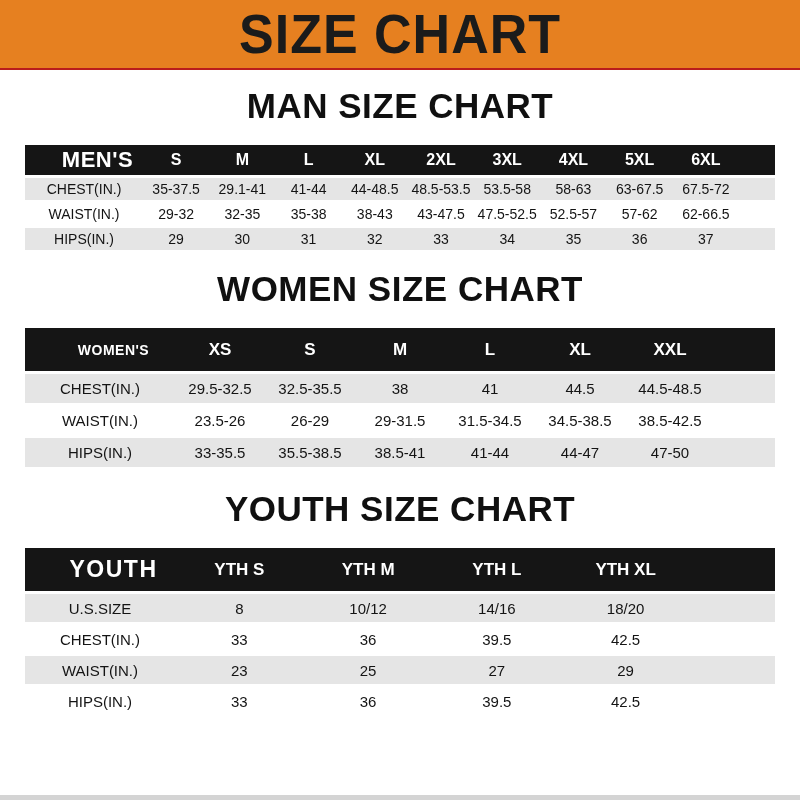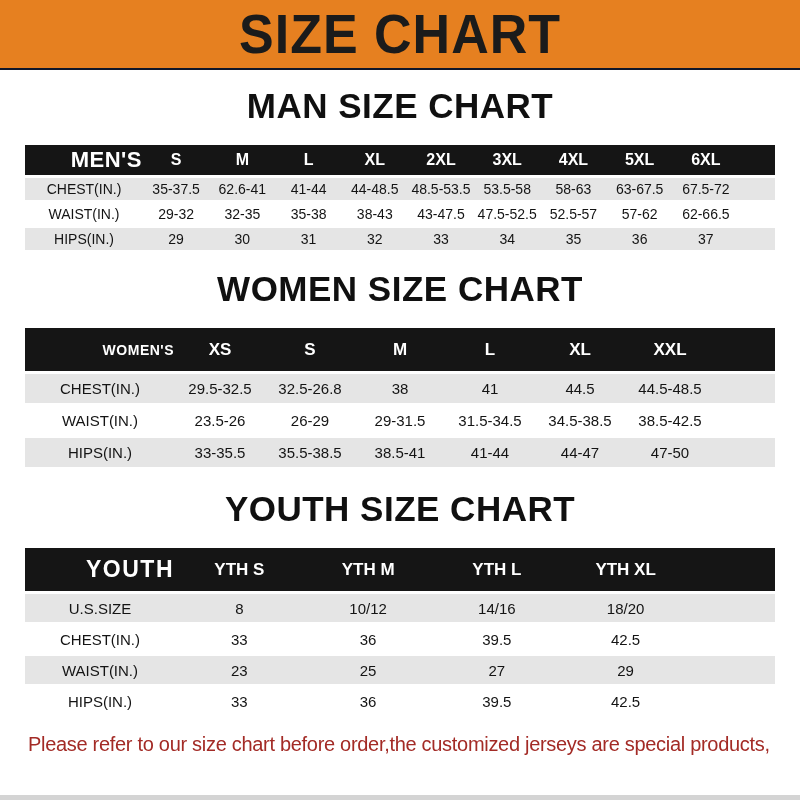--- a/index.html
+++ b/index.html
@@ -10,21 +10,21 @@
     font-family: "Liberation Sans", sans-serif;
     position: relative;
     overflow: hidden;
   }
 
   
   .banner {
     height: 70px;
     background: #E68020;
     display: flex; align-items: center; justify-content: center;
-    border-bottom: 2px solid #0f172a;
+    border-bottom: 2px solid #b91c1c;
   }
   .banner-title {
     font-size: 52px; font-weight: bold; color: #1b1b1b;
     letter-spacing: 1px;
     transform: scaleY(1.08);
   }
 
   
   .section-heading {
     margin: 16px 0 0 0;
@@ -43,21 +43,21 @@
     table-layout: fixed;
     text-align: center;
     color: #141414;
   }
   .size-table thead th {
     background: #151515; color: #ffffff; font-weight: bold;
     overflow: hidden; white-space: nowrap;
   }
   .size-table tbody tr:nth-child(odd) td { background: #E5E5E5; }
   .size-table tbody tr:nth-child(even) td { background: #ffffff; }
-  .size-table th.corner { text-align: right; padding-left: 28px; }
+  .size-table th.corner { text-align: center; padding-left: 28px; }
   .size-table td, .size-table th { white-space: nowrap; overflow: hidden; }
 
   .men thead th { height: 30px; font-size: 16px; }
   .men th.corner { width: 118px; font-size: 22px; letter-spacing: 0.5px; }
   .men th.filler, .men td.filler { width: 36px; }
   .men tbody td { height: 22px; font-size: 14px; }
 
   .women thead th { height: 43px; font-size: 17px; }
   .women th.corner { width: 150px; font-size: 14px; letter-spacing: 0.5px; }
   .women th.filler, .women td.filler { width: 60px; }
@@ -104,21 +104,21 @@
         <th class="col">4XL</th>
         <th class="col">5XL</th>
         <th class="col">6XL</th>
         <th class="filler"></th>
       </tr>
     </thead>
     <tbody>
       <tr>
         <td class="rowlabel">CHEST(IN.)</td>
         <td class="val">35-37.5</td>
-        <td class="val">62.6-41</td>
+        <td class="val">29.1-41</td>
         <td class="val">41-44</td>
         <td class="val">44-48.5</td>
         <td class="val">48.5-53.5</td>
         <td class="val">53.5-58</td>
         <td class="val">58-63</td>
         <td class="val">63-67.5</td>
         <td class="val">67.5-72</td>
         <td class="filler"></td>
       </tr>
       <tr>
@@ -161,21 +161,21 @@
         <th class="col">L</th>
         <th class="col">XL</th>
         <th class="col">XXL</th>
         <th class="filler"></th>
       </tr>
     </thead>
     <tbody>
       <tr>
         <td class="rowlabel">CHEST(IN.)</td>
         <td class="val">29.5-32.5</td>
-        <td class="val">32.5-26.8</td>
+        <td class="val">32.5-35.5</td>
         <td class="val">38</td>
         <td class="val">41</td>
         <td class="val">44.5</td>
         <td class="val">44.5-48.5</td>
         <td class="filler"></td>
       </tr>
       <tr>
         <td class="rowlabel">WAIST(IN.)</td>
         <td class="val">23.5-26</td>
         <td class="val">26-29</td>
@@ -240,16 +240,15 @@
         <td class="val">33</td>
         <td class="val">36</td>
         <td class="val">39.5</td>
         <td class="val">42.5</td>
         <td class="filler"></td>
       </tr>
     </tbody>
   </table>
 
 <div class="footer">
-  <div>Please refer to our size chart before order,the customized jerseys are special products,</div>
 </div>
 
 <div class="bottom-strip"></div>
 
 </body></html>

